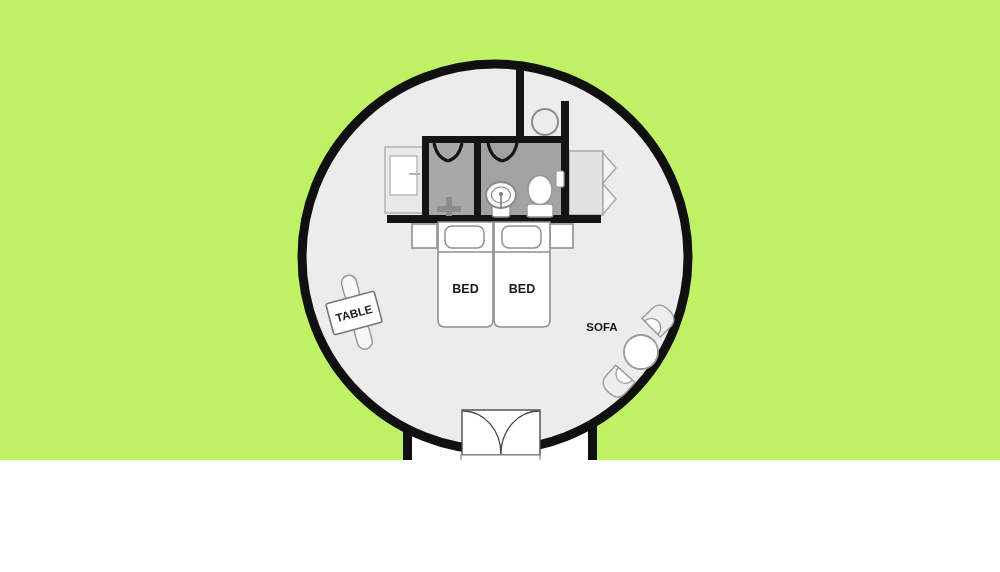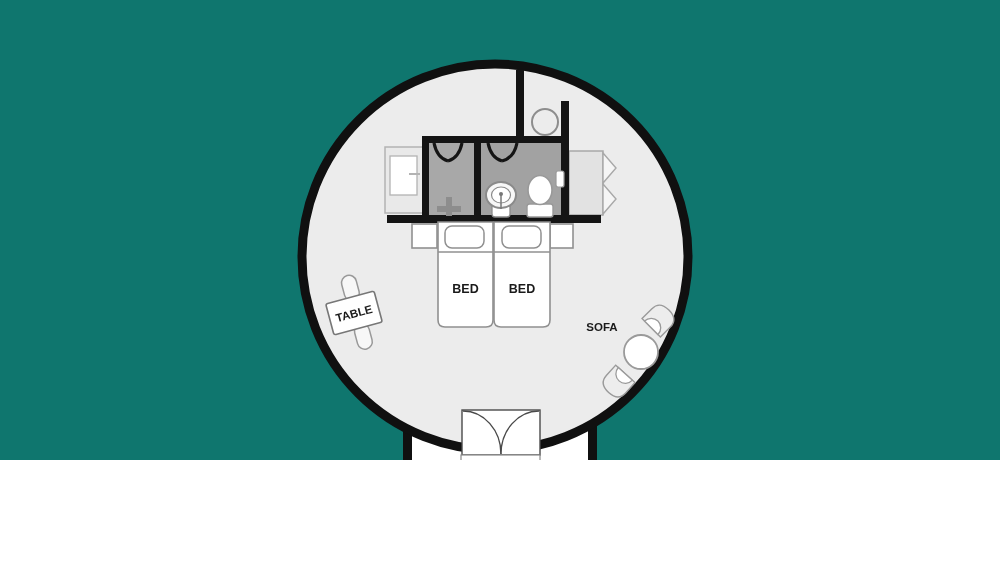--- a/index.html
+++ b/index.html
@@ -1,19 +1,19 @@
 <!DOCTYPE html>
 <html><head>
 <meta charset="utf-8">
 <style>
   html,body{margin:0;padding:0;background:#ffffff;}
   .stage{
     position:relative;
     width:1000px;height:460px;
-    background:#0f766e;
+    background:#bef264;
     font-family:"Liberation Sans", sans-serif;
     overflow:hidden;
   }
   svg{position:absolute;left:0;top:0;}
   text{
     font-family:"Liberation Sans","DejaVu Sans",sans-serif;
     font-weight:bold;
     fill:#1a1a1a;
   }
 </style>

